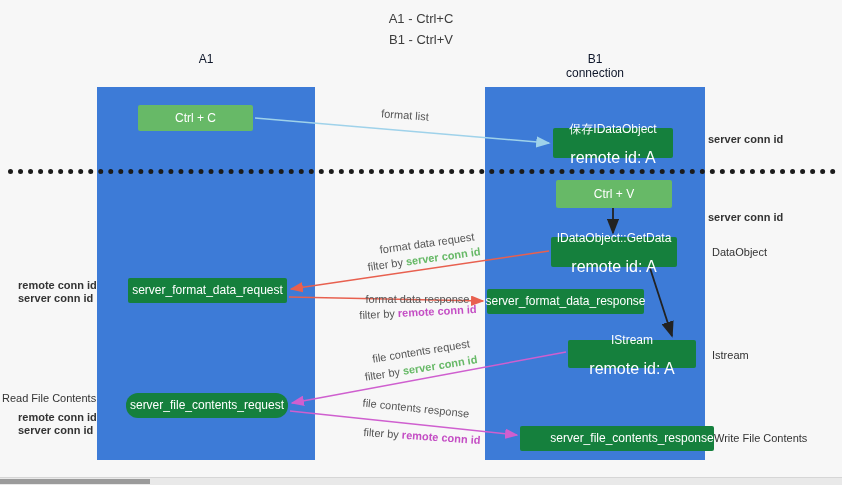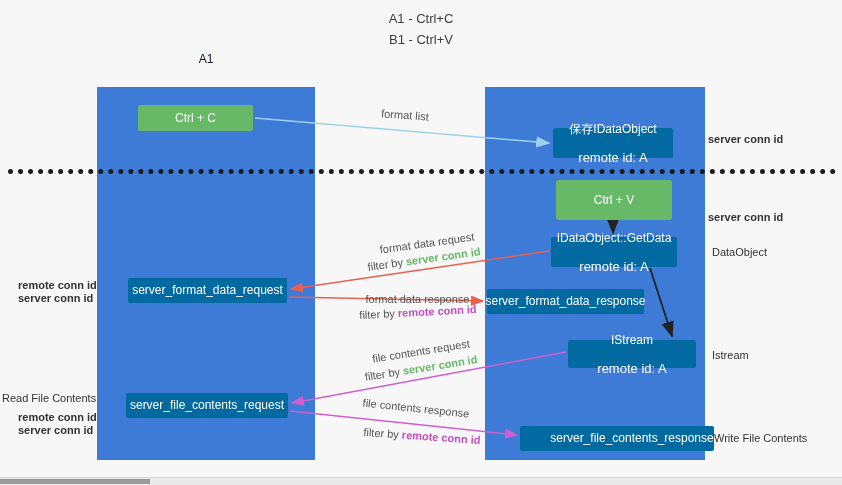--- a/index.html
+++ b/index.html
@@ -19,23 +19,23 @@
   .dotted {
     position:absolute; left:8px; top:169px; width:828px; height:0;
     border-top:5px dotted #1b1b1b; z-index:4;
   }
   .node {
     position:absolute; display:flex; flex-direction:column; align-items:center;
     justify-content:center; color:#fff; text-align:center; z-index:5;
     border-radius:2px;
   }
   .node .l1 { font-size:12px; line-height:13px; }
-  .node .l2 { font-size:13px;  line-height:12px;margin-top:16px; }
+  .node .l2 { font-size:16px;  line-height:12px;margin-top:16px; }
   .green  { background:#67b967; }
-  .orange { background:#0369a1; }
+  .orange { background:#15803d; }
   .alabel {
     position:absolute; color:#555; font-size:11px; text-align:center;
     z-index:5; white-space:nowrap;
   }
   .green-t { color:#67b967; font-weight:bold; }
   .mag-t   { color:#c44ec4; font-weight:bold; }
   .side {
     position:absolute; font-size:11px; color:#333;
     z-index:5; white-space:nowrap;
   }
@@ -53,20 +53,24 @@
 
 <div class="stage">
 
   <div class="title">
     <div>A1 - Ctrl+C</div>
     <div>B1 - Ctrl+V</div>
   </div>
 
   <div class="lane-header" style="left:97px; top:52px; width:218px;">
     <div>A1</div>
+  </div>
+  <div class="lane-header" style="left:485px; top:52px; width:220px;">
+    <div>B1</div>
+    <div>connection</div>
   </div>
 
   <div class="lane" style="left:97px; top:87px; width:218px; height:373px;"></div>
   <div class="lane" style="left:485px; top:87px; width:220px; height:373px;"></div>
 
   <div class="dotted"></div>
 
   <svg class="arrows" width="842" height="485">
     <defs>
       <marker id="ah-blue" markerWidth="9" markerHeight="7" refX="8" refY="3.5" orient="auto">
@@ -90,29 +94,29 @@
     <line x1="566" y1="352" x2="292" y2="403" stroke="#cf5fcf" stroke-width="1.5" marker-end="url(#ah-mag)"></line>
     <line x1="290" y1="411" x2="517" y2="435" stroke="#cf5fcf" stroke-width="1.5" marker-end="url(#ah-mag)"></line>
   </svg>
 
   <div class="node green" style="left:138px; top:105px; width:115px; height:26px;">
     <span class="l1">Ctrl + C</span>
   </div>
   <div class="node orange" style="left:128px; top:278px; width:159px; height:25px;">
     <span class="l1">server_format_data_request</span>
   </div>
-  <div class="node orange" style="left:126px; top:393px; width:162px; height:25px;">
+  <div class="node orange" style="left:126px; top:393px; width:162px; height:25px;border-radius:12px;">
     <span class="l1">server_file_contents_request</span>
   </div>
 
   <div class="node orange" style="left:553px; top:128px; width:120px; height:30px;">
     <span class="l1">保存IDataObject</span>
     <span class="l2">remote id: A</span>
   </div>
-  <div class="node green" style="left:556px; top:180px; width:116px; height:40px;">
+  <div class="node green" style="left:556px; top:180px; width:116px; height:28px;">
     <span class="l1">Ctrl + V</span>
   </div>
   <div class="node orange" style="left:551px; top:237px; width:126px; height:30px;">
     <span class="l1">IDataObject::GetData</span>
     <span class="l2">remote id: A</span>
   </div>
   <div class="node orange" style="left:487px; top:289px; width:157px; height:25px;text-align:right;">
     <span class="l1">server_format_data_response</span>
   </div>
   <div class="node orange" style="left:568px; top:340px; width:128px; height:28px;">

